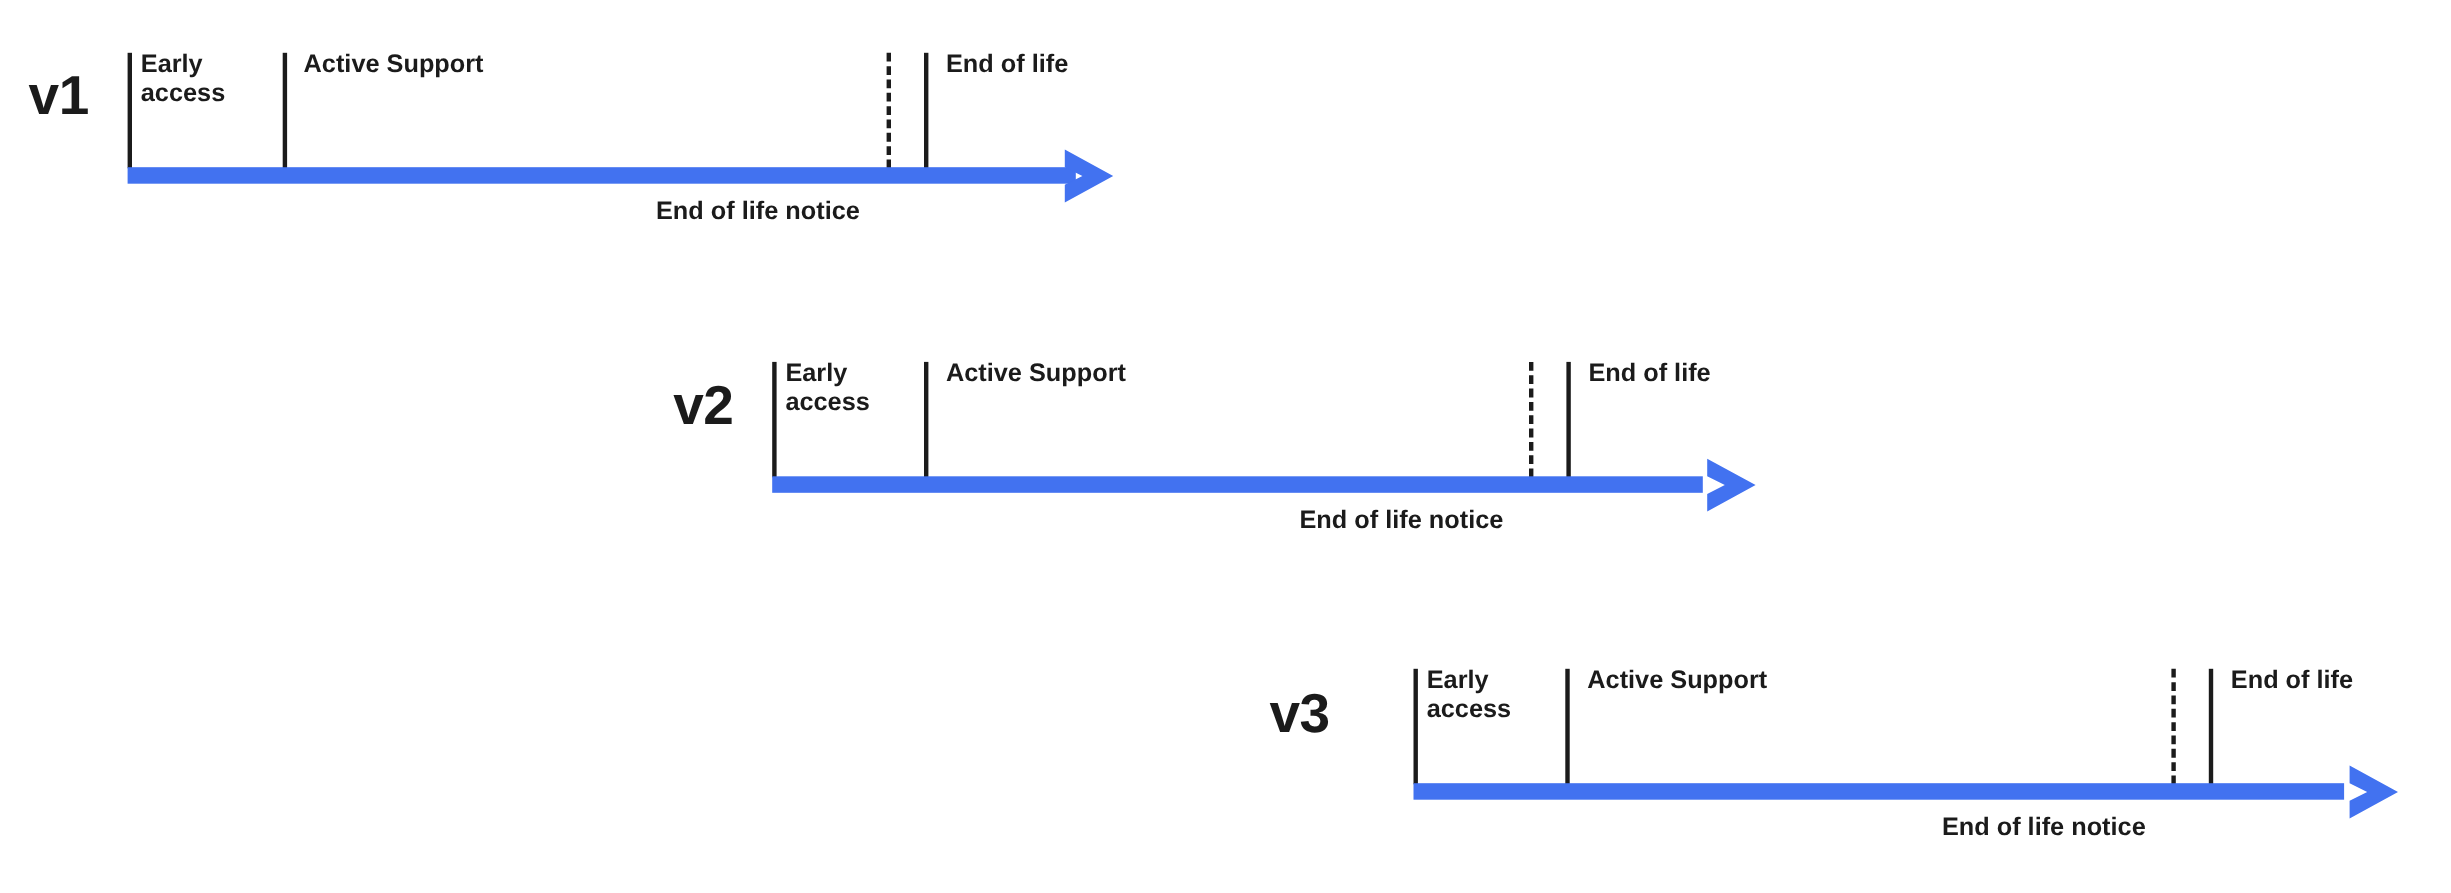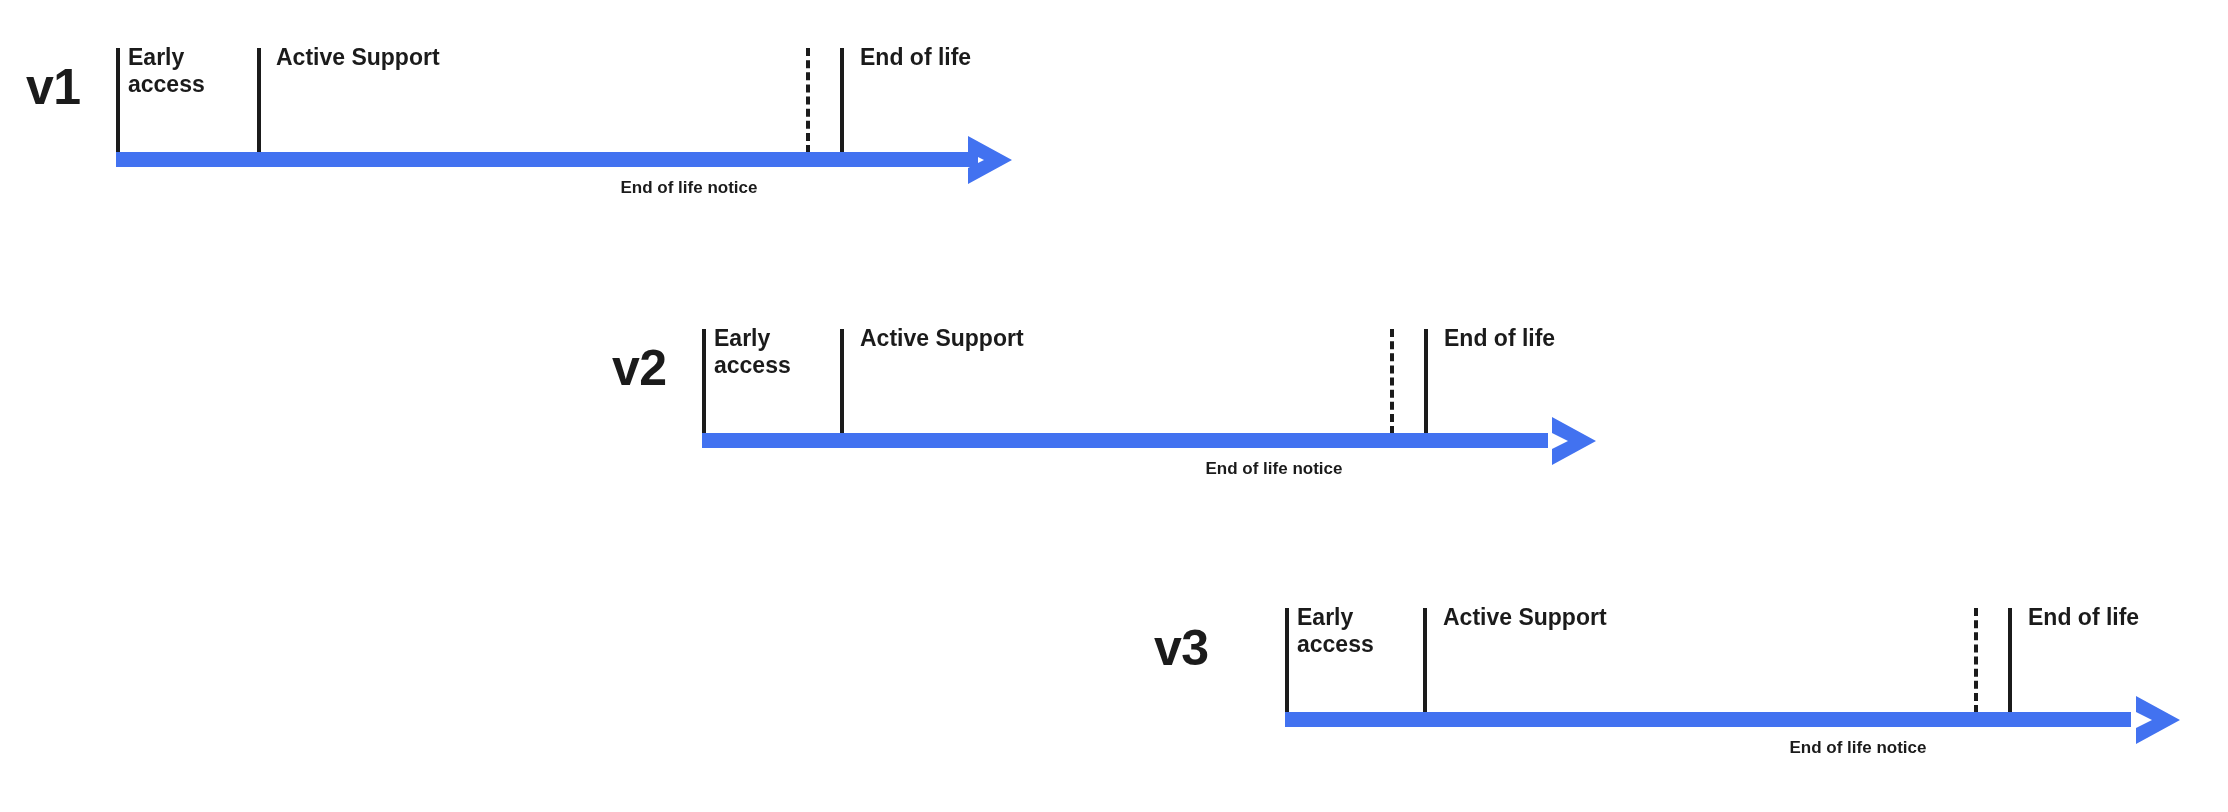--- a/index.html
+++ b/index.html
@@ -74,21 +74,21 @@
     white-space: pre-line;
   }
   .phase-label.wrap {
     white-space: normal;
     width: 110px;
   }
 
   
   .notice-label {
     position: absolute;
-    font-size: 17px;
+    font-size: 23px;
     font-weight: 700;
     color: #1b1b1b;
     line-height: 1.2;
     white-space: nowrap;
     transform: translateX(-50%);
   }
 </style>
 </head>
 <body>
 

